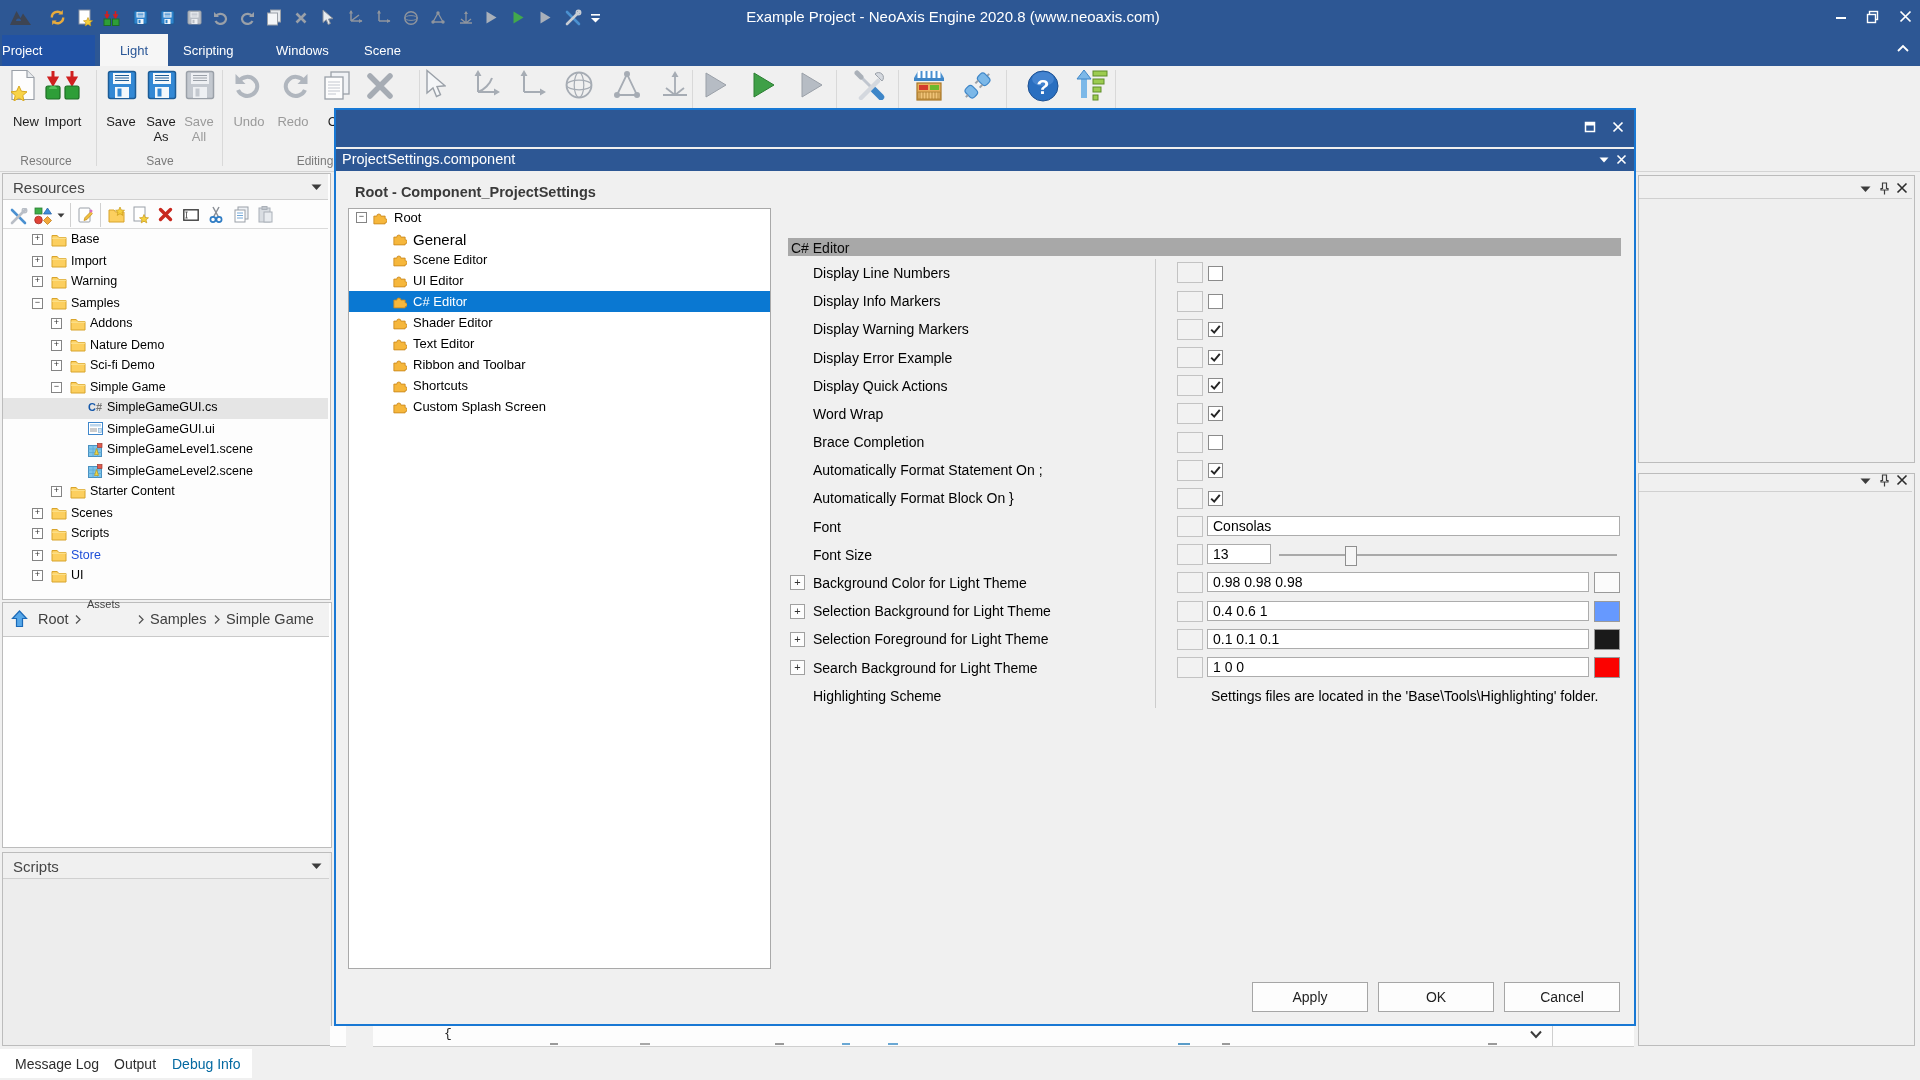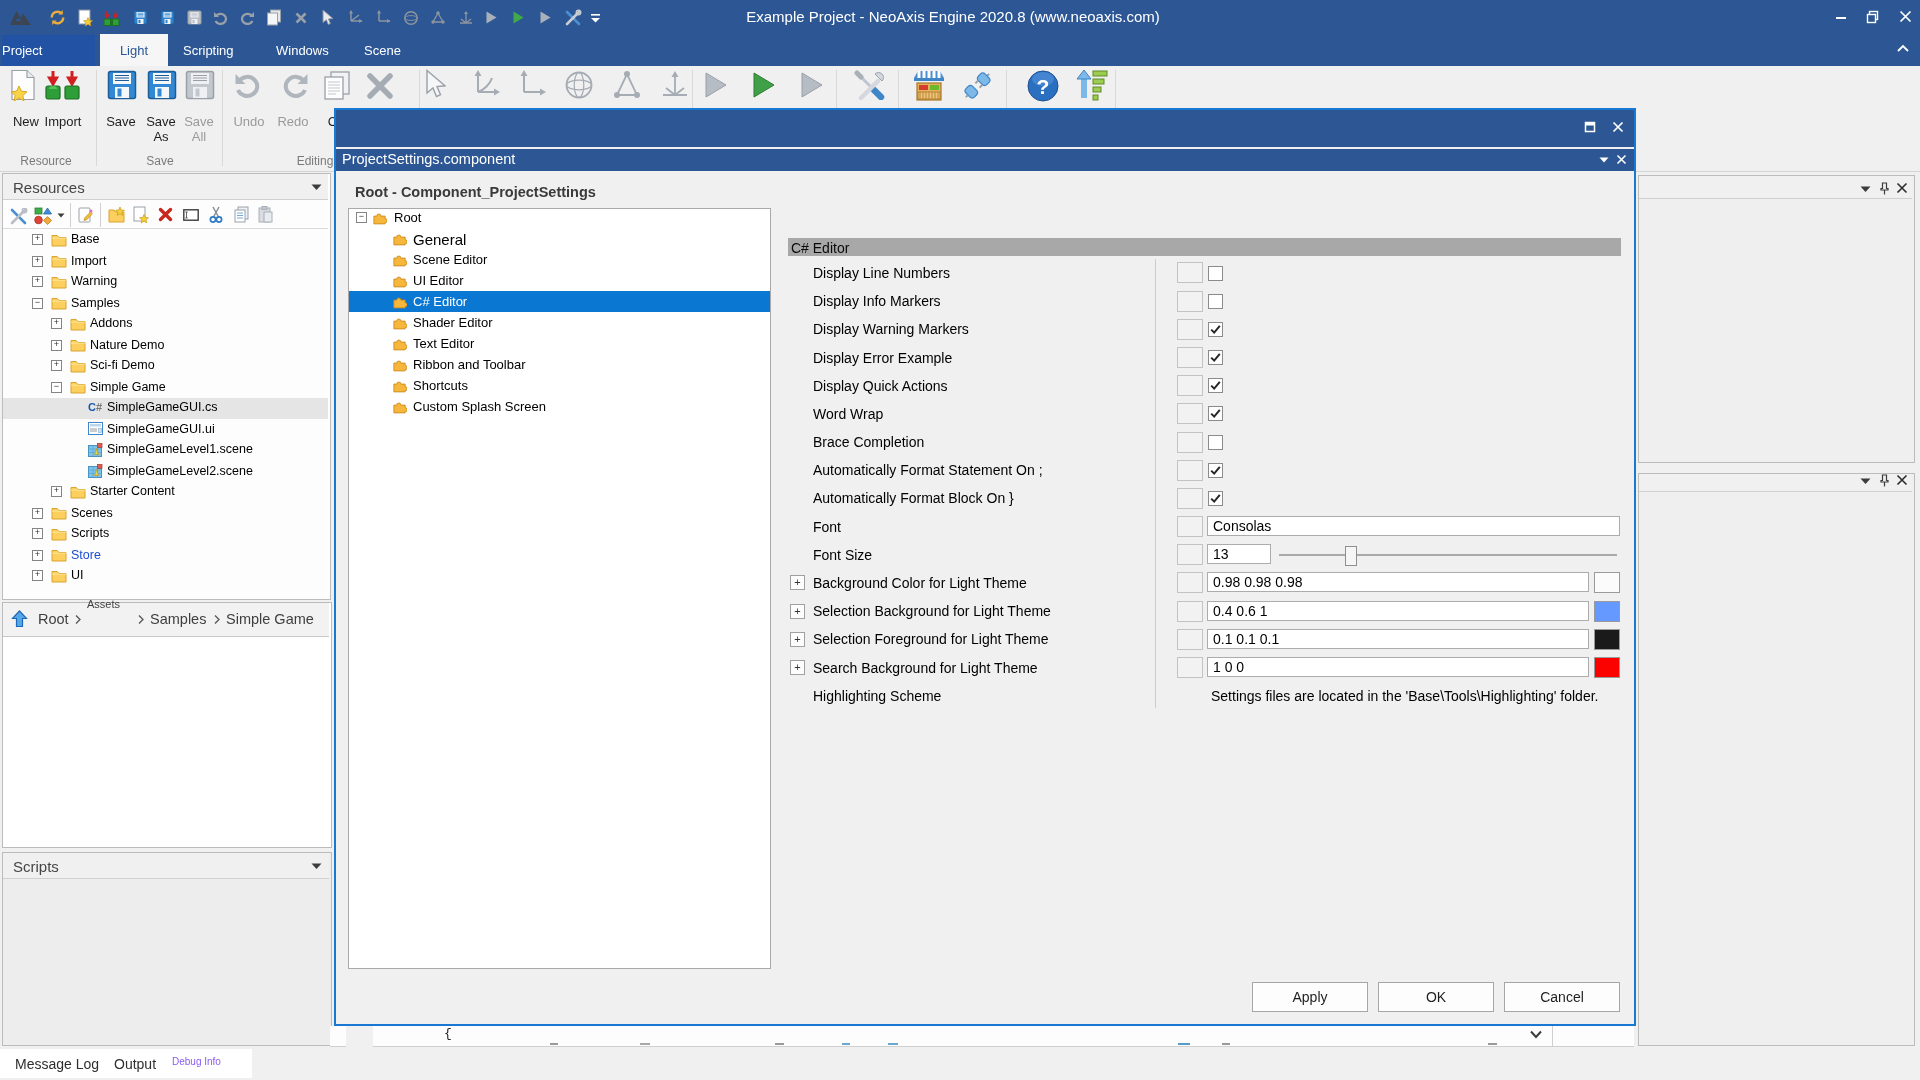--- a/index.html
+++ b/index.html
@@ -528,21 +528,21 @@
 <div class="a" style="left:888px;top:1043px;width:10px;height:2px;background:#6aa8d4"></div>
 <div class="a" style="left:1178px;top:1043px;width:12px;height:2px;background:#5a9cc8"></div>
 <div class="a" style="left:1222px;top:1043px;width:8px;height:2px;background:#9a9a9a"></div>
 <div class="a" style="left:1488px;top:1043px;width:9px;height:2px;background:#9a9a9a"></div>
 <div class="a" style="left:330px;top:1026px;width:16px;height:20px;background:#fdfdfd;border-bottom:1px solid #cfcfcf"></div>
 
 <div class="a" style="left:0;top:1047px;width:1920px;height:33px;background:#f0f0f0"></div>
 <div class="a" style="left:0;top:1049px;width:252px;height:29px;background:#fff"></div>
 <div class="tx" style="left:15px;top:1056px;font-size:14px;color:#2e2e2e">Message Log</div>
 <div class="tx" style="left:114px;top:1056px;font-size:14px;color:#2e2e2e">Output</div>
-<div class="tx" style="left:172px;top:1056px;font-size:10px;color:#8b5cf6">Debug Info</div>
+<div class="tx" style="left:172px;top:1056px;font-size:14px;color:#0369a1">Debug Info</div>
 
 <div class="a" style="left:334px;top:108px;width:1302px;height:918px;border:2px solid #1878d4;background:#f0f0f0;box-sizing:border-box"></div>
 <div class="a" style="left:336px;top:110px;width:1298px;height:37px;background:#2d5794"></div>
 <svg class="a" style="left:1584px;top:121px" width="12" height="12" viewBox="0 0 12 12">
       <rect x="1.5" y="1.5" width="9" height="9" fill="none" stroke="#fff" stroke-width="1.5"></rect>
       <rect x="1.5" y="1.5" width="9" height="3" fill="#fff" stroke="none"></rect>
     </svg>
 <svg class="a" style="left:1612px;top:121px" width="12" height="12" viewBox="0 0 12 12">
       <path d="M1.5 1.5 L10.5 10.5 M10.5 1.5 L1.5 10.5" stroke="#fff" stroke-width="1.7"></path>
     </svg>

